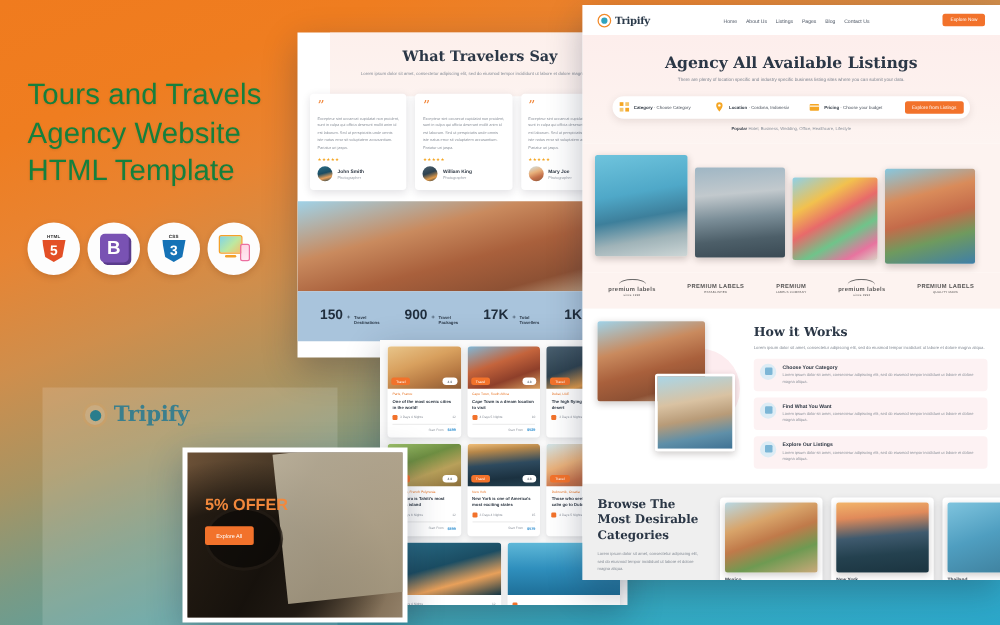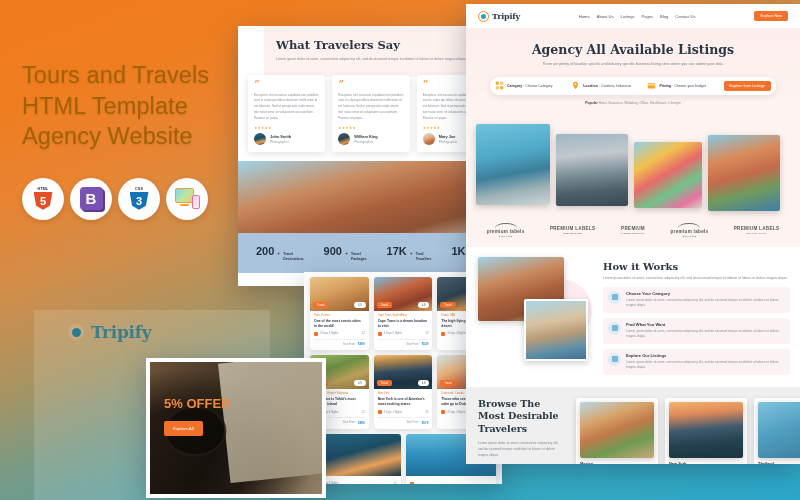--- a/index.html
+++ b/index.html
@@ -8,21 +8,21 @@
     font-family: "Liberation Sans", sans-serif;
     background: linear-gradient(160deg,
       #f07b1e 0%, #ef7d20 14%, #e88432 26%, #cf8e4c 38%,
       #a79463 50%, #7a9a84 60%, #52a2a8 72%, #35a9c0 84%, #2ca8cb 100%);
     position: relative;
   }
 
   
   .promo { position: absolute; left: 22px; top: 60px; width: 230px; }
   .promo-title {
-    color: #a16207; font-size: 23.5px; line-height: 1.30;
+    color: #15803d; font-size: 23.5px; line-height: 1.30;
     font-weight: 400; letter-spacing: .1px;
     text-shadow: 0 1px 2px rgba(120,50,0,.18);
   }
   .badges { display: flex; gap: 6px; margin-top: 26px; }
   .badge {
     width: 42px; height: 42px; border-radius: 50%;
     background: #fdfdfd; display: flex; align-items: center;
     justify-content: center; box-shadow: 0 2px 5px rgba(110,45,0,.22);
   }
   .shield { width: 19px; height: 23px; position: relative; }
@@ -149,21 +149,21 @@
   .cat-card {
     background: #fff; border-radius: 3px; padding: 4px; flex: none;
     box-shadow: 0 2px 6px rgba(20,25,40,.14);
   }
   .cat-card .nm { font-size: 3.9px; color: #2c3642; margin-top: 3px; font-weight: 700; }
 
   
   #winB { left: 238px; top: 26px; width: 266px; height: 260px; }
   .b-hero {
     background: linear-gradient(180deg,#fdf0ec 0%,#fdf3f0 100%);
-    padding: 12px 12px 14px;  margin-left: 26px;
+    padding: 12px 12px 14px; text-align: center; margin-left: 26px;
   }
   .b-hero h2 { font-size: 11.5px; color: #2b3746; }
   .b-sub { font-size: 3.5px; color: #848b95; margin-top: 5px; line-height: 1.7; }
   .b-cards { display: flex; gap: 7px; padding: 0 10px; margin-top: -2px; }
   .tcard {
     background: #fff; border-radius: 3px; padding: 6px 6px 7px; flex: 1;
     box-shadow: 0 2px 7px rgba(30,25,45,.13);
   }
   .quote { color: #f2883c; font-size: 11px; line-height: .7; font-family: "DejaVu Serif", serif; }
   .tq { font-size: 3.1px; color: #8c929b; line-height: 1.85; margin-top: 4px; }
@@ -272,22 +272,22 @@
   .p-girl  { background: linear-gradient(160deg,#cfe4ea 0%,#e8b07a 40%,#c4704a 68%,#8e5a3a 100%); }
   .p-deep  { background: linear-gradient(165deg,#2a6f8a 0%,#1b4d63 45%,#e8a05a 72%,#123645 100%); }
   .p-blue  { background: linear-gradient(180deg,#5fb8d8 0%,#2f8fbd 50%,#1e6f98 100%); }
 </style>
 </head>
 <body>
 
 <div class="promo">
   <div class="promo-title">
     <div>Tours and Travels</div>
+    <div>Agency Website</div>
     <div>HTML Template</div>
-    <div>Agency Website</div>
   </div>
   <div class="badges">
     <div class="badge">
       <div class="shield sh-html">
         <div class="cap">HTML</div>
         <div class="body">5</div>
       </div>
     </div>
     <div class="badge">
       <div class="bs-sq">B</div>
@@ -356,21 +356,21 @@
         <div>
           <div class="tname">Mary Joe</div>
           <div class="trole">Photographer</div>
         </div>
       </div>
     </div>
   </div>
   <div class="b-banner p-canyon"></div>
   <div class="stats">
     <div class="stat">
-      <span class="n">200</span>
+      <span class="n">150</span>
       <span class="plus">+</span>
       <span class="t"><span>Travel</span><br><span>Destinations</span></span>
     </div>
     <div class="stat">
       <span class="n">900</span>
       <span class="plus">+</span>
       <span class="t"><span>Travel</span><br><span>Packages</span></span>
     </div>
     <div class="stat">
       <span class="n">17K</span>
@@ -665,21 +665,21 @@
         <div>
             <h4>Explore Our Listings</h4>
             <p>Lorem ipsum dolor sit amet, consectetur adipiscing elit, sed do eiusmod tempor incididunt ut labore et dolore magna aliqua.</p>
           </div>
       </div>
     </div>
   </div>
 
   <div class="a-cat">
     <div class="cat-l">
-      <h3 class="script">Browse The Most Desirable Travelers</h3>
+      <h3 class="script">Browse The Most Desirable Categories</h3>
       <div class="p">Lorem ipsum dolor sit amet, consectetur adipiscing elit, sed do eiusmod tempor incididunt ut labore et dolore magna aliqua.</div>
 
     </div>
     <div class="ph p-blue" style="width:9px;height:76px;border-radius:2px"></div>
     <div class="cat-card">
       <div class="ph p-mex" style="width:74px;height:56px"></div>
       <div class="nm">Mexico</div>
 
     </div>
     <div class="cat-card">

